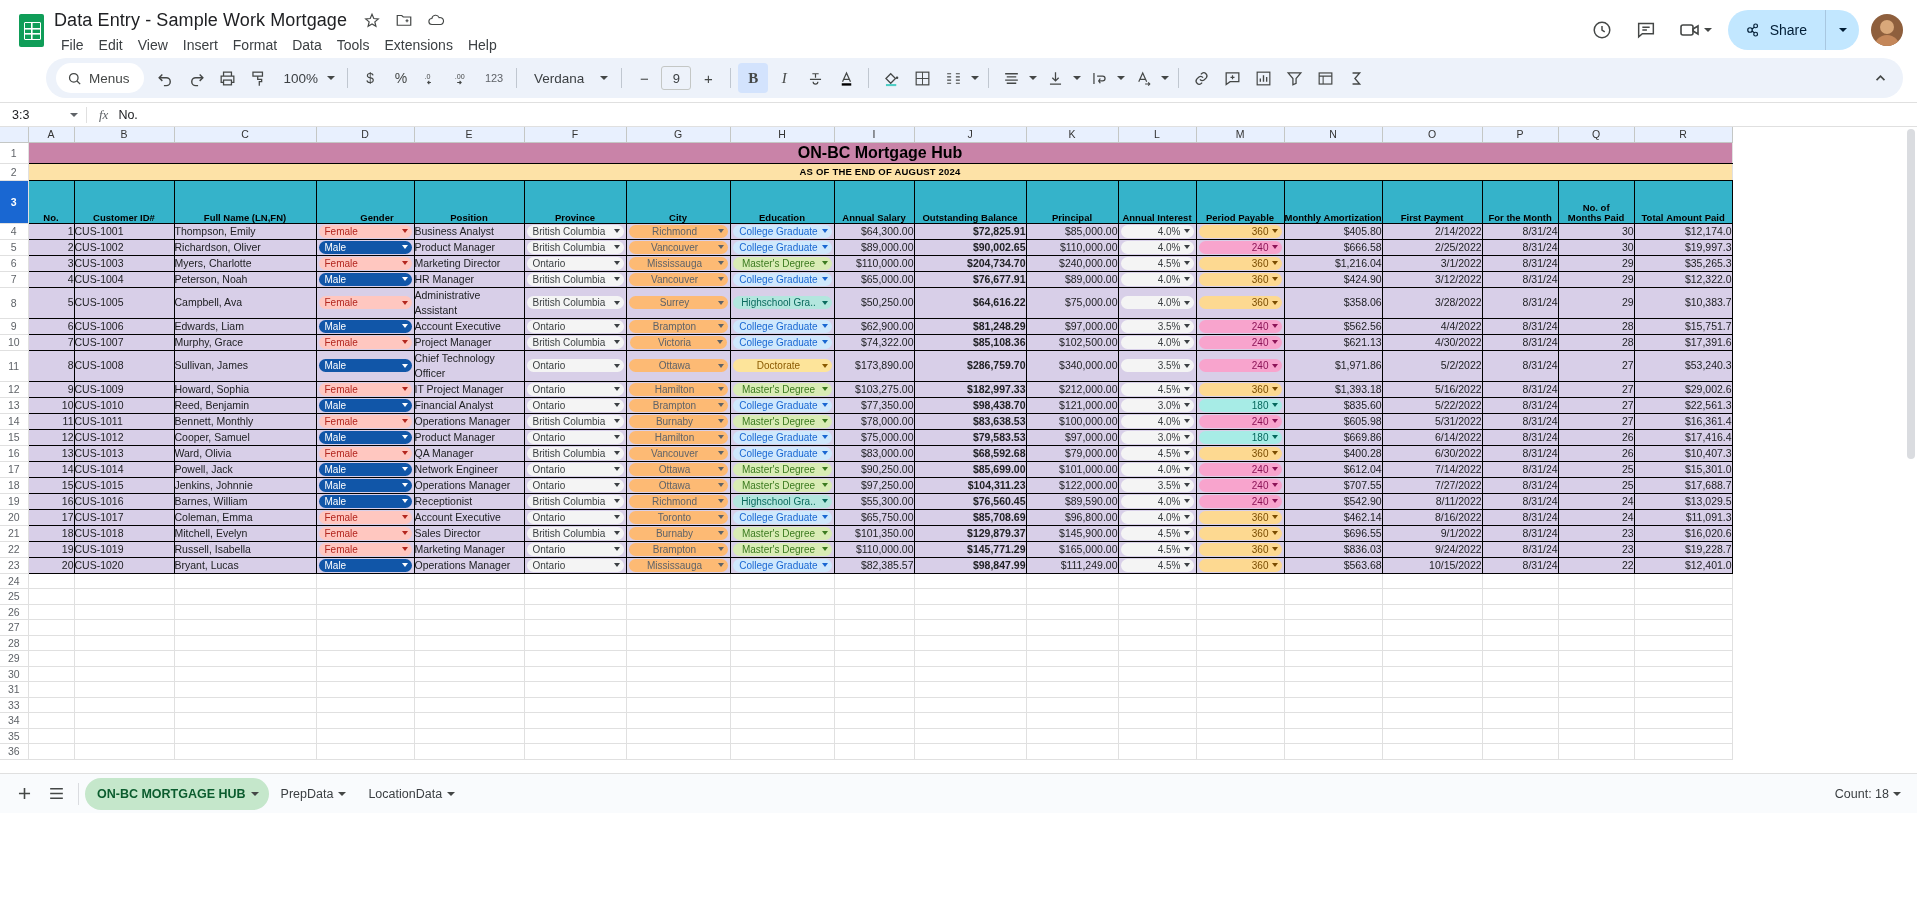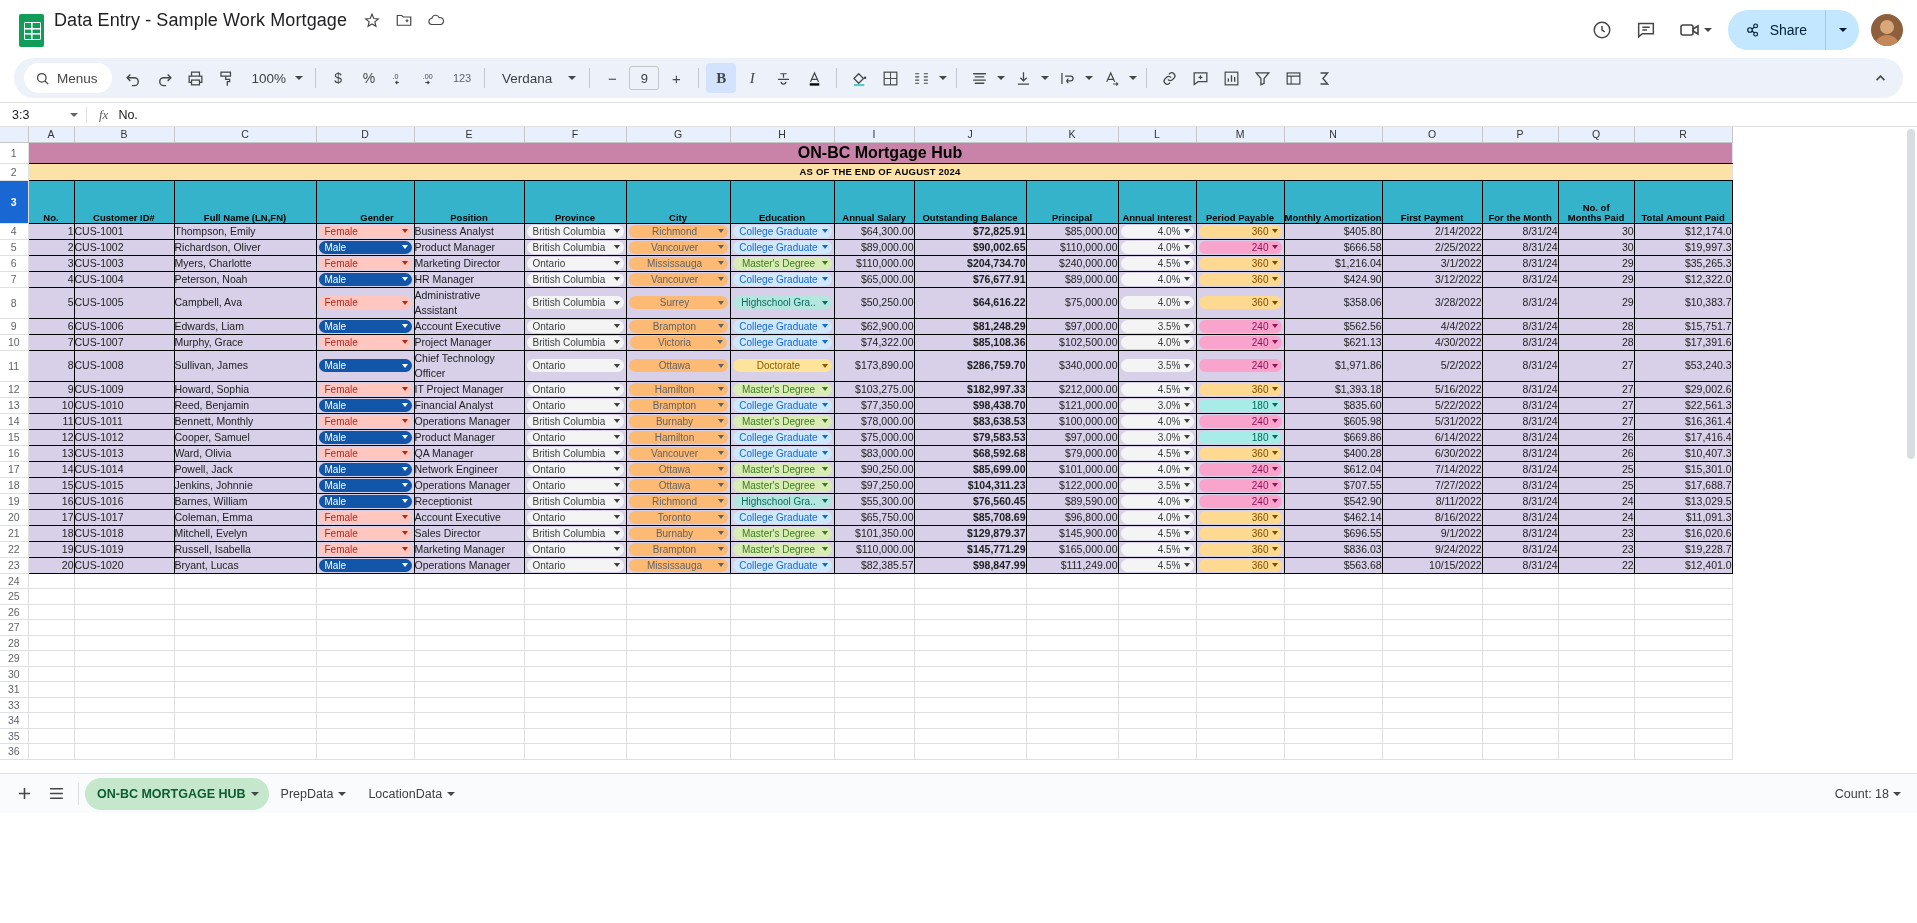--- a/index.html
+++ b/index.html
@@ -39,21 +39,21 @@
   .share-btn {
     display:flex; align-items:center; gap:8px; height:40px; padding:0 18px 0 16px;
     background:#c2e7ff; color:#001d35; border-radius:20px 0 0 20px; font-size:14px; cursor:pointer; font-weight:500;
   }
   .share-caret { background:#c2e7ff; height:40px; width:34px; border-radius:0 20px 20px 0; display:flex; align-items:center; justify-content:center; cursor:pointer; border-left:1px solid #a8c7e0;}
   .avatar { width:32px; height:32px; border-radius:50%; background:#8e5f3d; margin-left:8px; position:relative; overflow:hidden; cursor:pointer;}
   .avatar:before{content:"";position:absolute;left:9px;top:6px;width:14px;height:14px;border-radius:50%;background:#d9a87a;}
   .avatar:after{content:"";position:absolute;left:3px;top:21px;width:26px;height:16px;border-radius:13px 13px 0 0;background:#c4875a;}
 
   
-  .toolbar-wrap { padding:0 14px 4px 14px; background:#fff; }
+  .toolbar-wrap { padding:0 14px 4px 14px; background:#fff;margin-left:32px; }
   .toolbar {
     height:40px; background:#edf2fa; border-radius:20px;
     display:flex; align-items:center; padding:0 10px; gap:1px; position:relative;
   }
   .tbtn { height:30px; min-width:30px; padding:0 5px; border-radius:4px; display:flex; align-items:center; justify-content:center; cursor:pointer; color:#444746; font-size:13px;}
   .tbtn svg { width:19px; height:19px; fill:#444746; }
   .tsep { width:1px; height:20px; background:#c0c7d0; margin:0 6px; }
   .menus-pill { display:flex; align-items:center; gap:6px; background:#fff; border-radius:16px; height:30px; padding:0 14px 0 10px; cursor:pointer; margin-right:6px;}
   .menus-pill svg{width:17px;height:17px;fill:#444746;}
   .menus-pill span{font-size:13.5px;color:#444746;}
@@ -161,20 +161,31 @@
               <path d="M3 6h6l2 2h10v11H3z" fill="none" stroke="#444746" stroke-width="1.6"></path>
               <path d="M14 13h4M16 11v4" stroke="#444746" stroke-width="1.6" fill="none"></path>
             </svg>
         </span>
         <span class="ticon">
           <svg viewBox="0 0 24 24">
               <path d="M6.5 18a4 4 0 010-8 5 5 0 019.6-1.2A3.8 3.8 0 0118.5 18z" fill="none" stroke="#444746" stroke-width="1.5"></path>
             </svg>
         </span>
       </span>
+    </div>
+    <div class="menu-row">
+      <span class="menu-item">File</span>
+      <span class="menu-item">Edit</span>
+      <span class="menu-item">View</span>
+      <span class="menu-item">Insert</span>
+      <span class="menu-item">Format</span>
+      <span class="menu-item">Data</span>
+      <span class="menu-item">Tools</span>
+      <span class="menu-item">Extensions</span>
+      <span class="menu-item">Help</span>
     </div>
   </div>
 
   <div class="topbar-right">
     <div class="tb-icon-btn">
       <svg viewBox="0 0 24 24">
           <circle cx="12" cy="12" r="8.5" fill="none" stroke="#444746" stroke-width="1.6"></circle>
           <path d="M12 7.5V12l3 2" fill="none" stroke="#444746" stroke-width="1.6"></path>
         </svg>
     </div>

